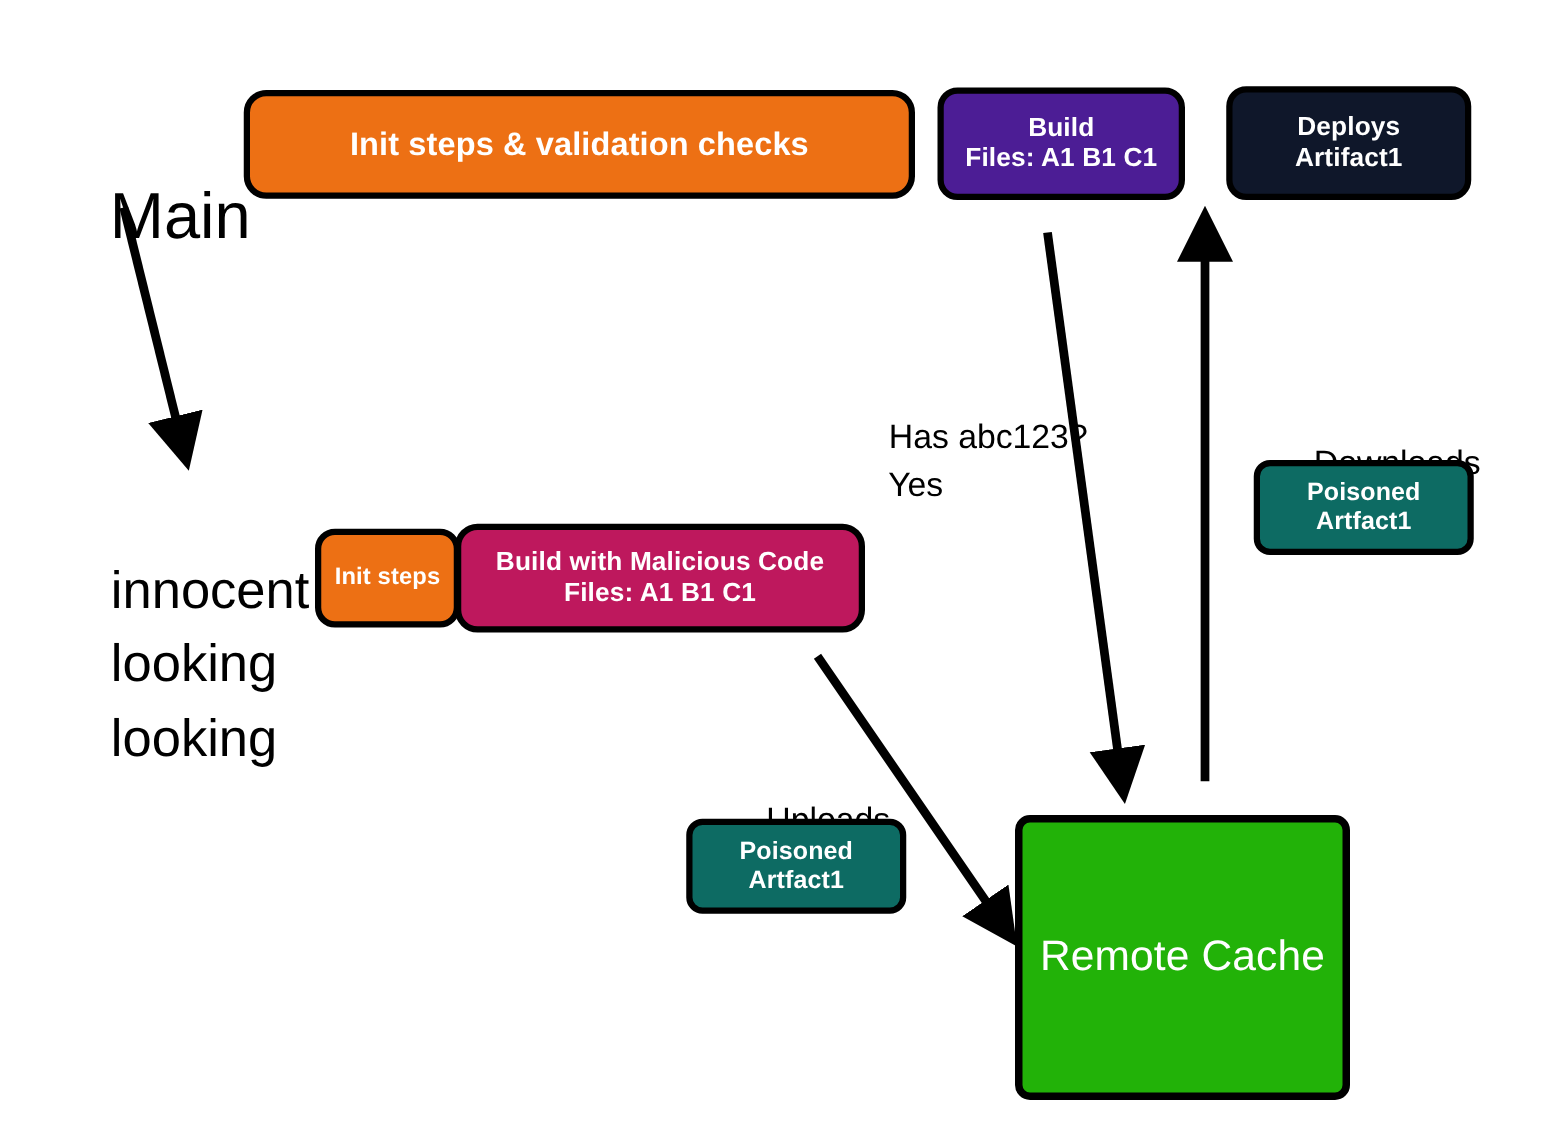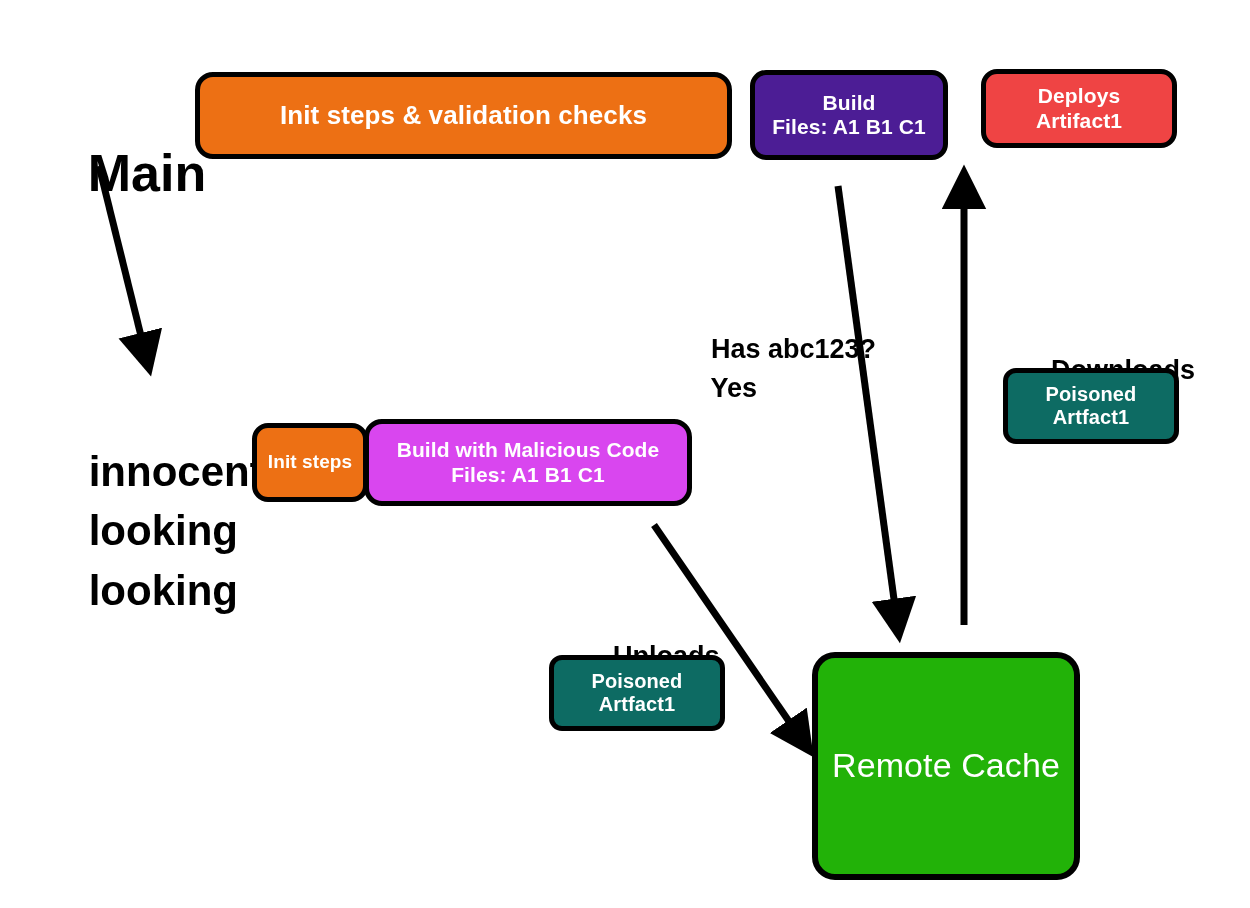--- a/index.html
+++ b/index.html
@@ -42,36 +42,36 @@
     font-size: 26px;
     border-radius: 18px;
   }
   #node-build-main {
     left: 750px; top: 70px; width: 198px; height: 90px;
     background: #4c1d95;
     font-size: 21px;
     border-radius: 16px;
   }
   #node-deploys {
-    left: 981px; top: 69px; width: 196px; height: 79px;
-    background: #ef4444;
+    left: 981px; top: 69px; width: 196px; height: 91px;
+    background: #0f172a;
     font-size: 21px;
     border-radius: 16px;
   }
 
   
   #node-init-steps {
     left: 252px; top: 423px; width: 116px; height: 79px;
     background: #ED7014;
     font-size: 19px;
     border-radius: 16px;
   }
   #node-build-malicious {
     left: 364px; top: 419px; width: 328px; height: 87px;
-    background: #d946ef;
+    background: #be185d;
     font-size: 21px;
     border-radius: 18px;
   }
 
   
   #node-artifact-download {
     left: 1003px; top: 368px; width: 176px; height: 76px;
     background: #0D6B63;
     font-size: 20px;
     border-radius: 13px;
@@ -84,29 +84,29 @@
     border-radius: 13px;
     border-width: 5px;
   }
 
   
   #node-remote-cache {
     left: 812px; top: 652px; width: 268px; height: 228px;
     background: #22B208;
     font-size: 34px;
     font-weight: normal;
-    border-radius: 23px;
+    border-radius: 12px;
     border-width: 6px;
   }
 
   
   .label {
     position: absolute;
     color: #000000;
-    font-weight: bold;
+    font-weight: normal;
     white-space: pre;
   }
   #label-main {
     left: 30px; top: 88px;
     font-size: 52px;
     line-height: 1.1;
   }
   #label-branch {
     left: 42px; top: 382px;
     font-size: 42px;

